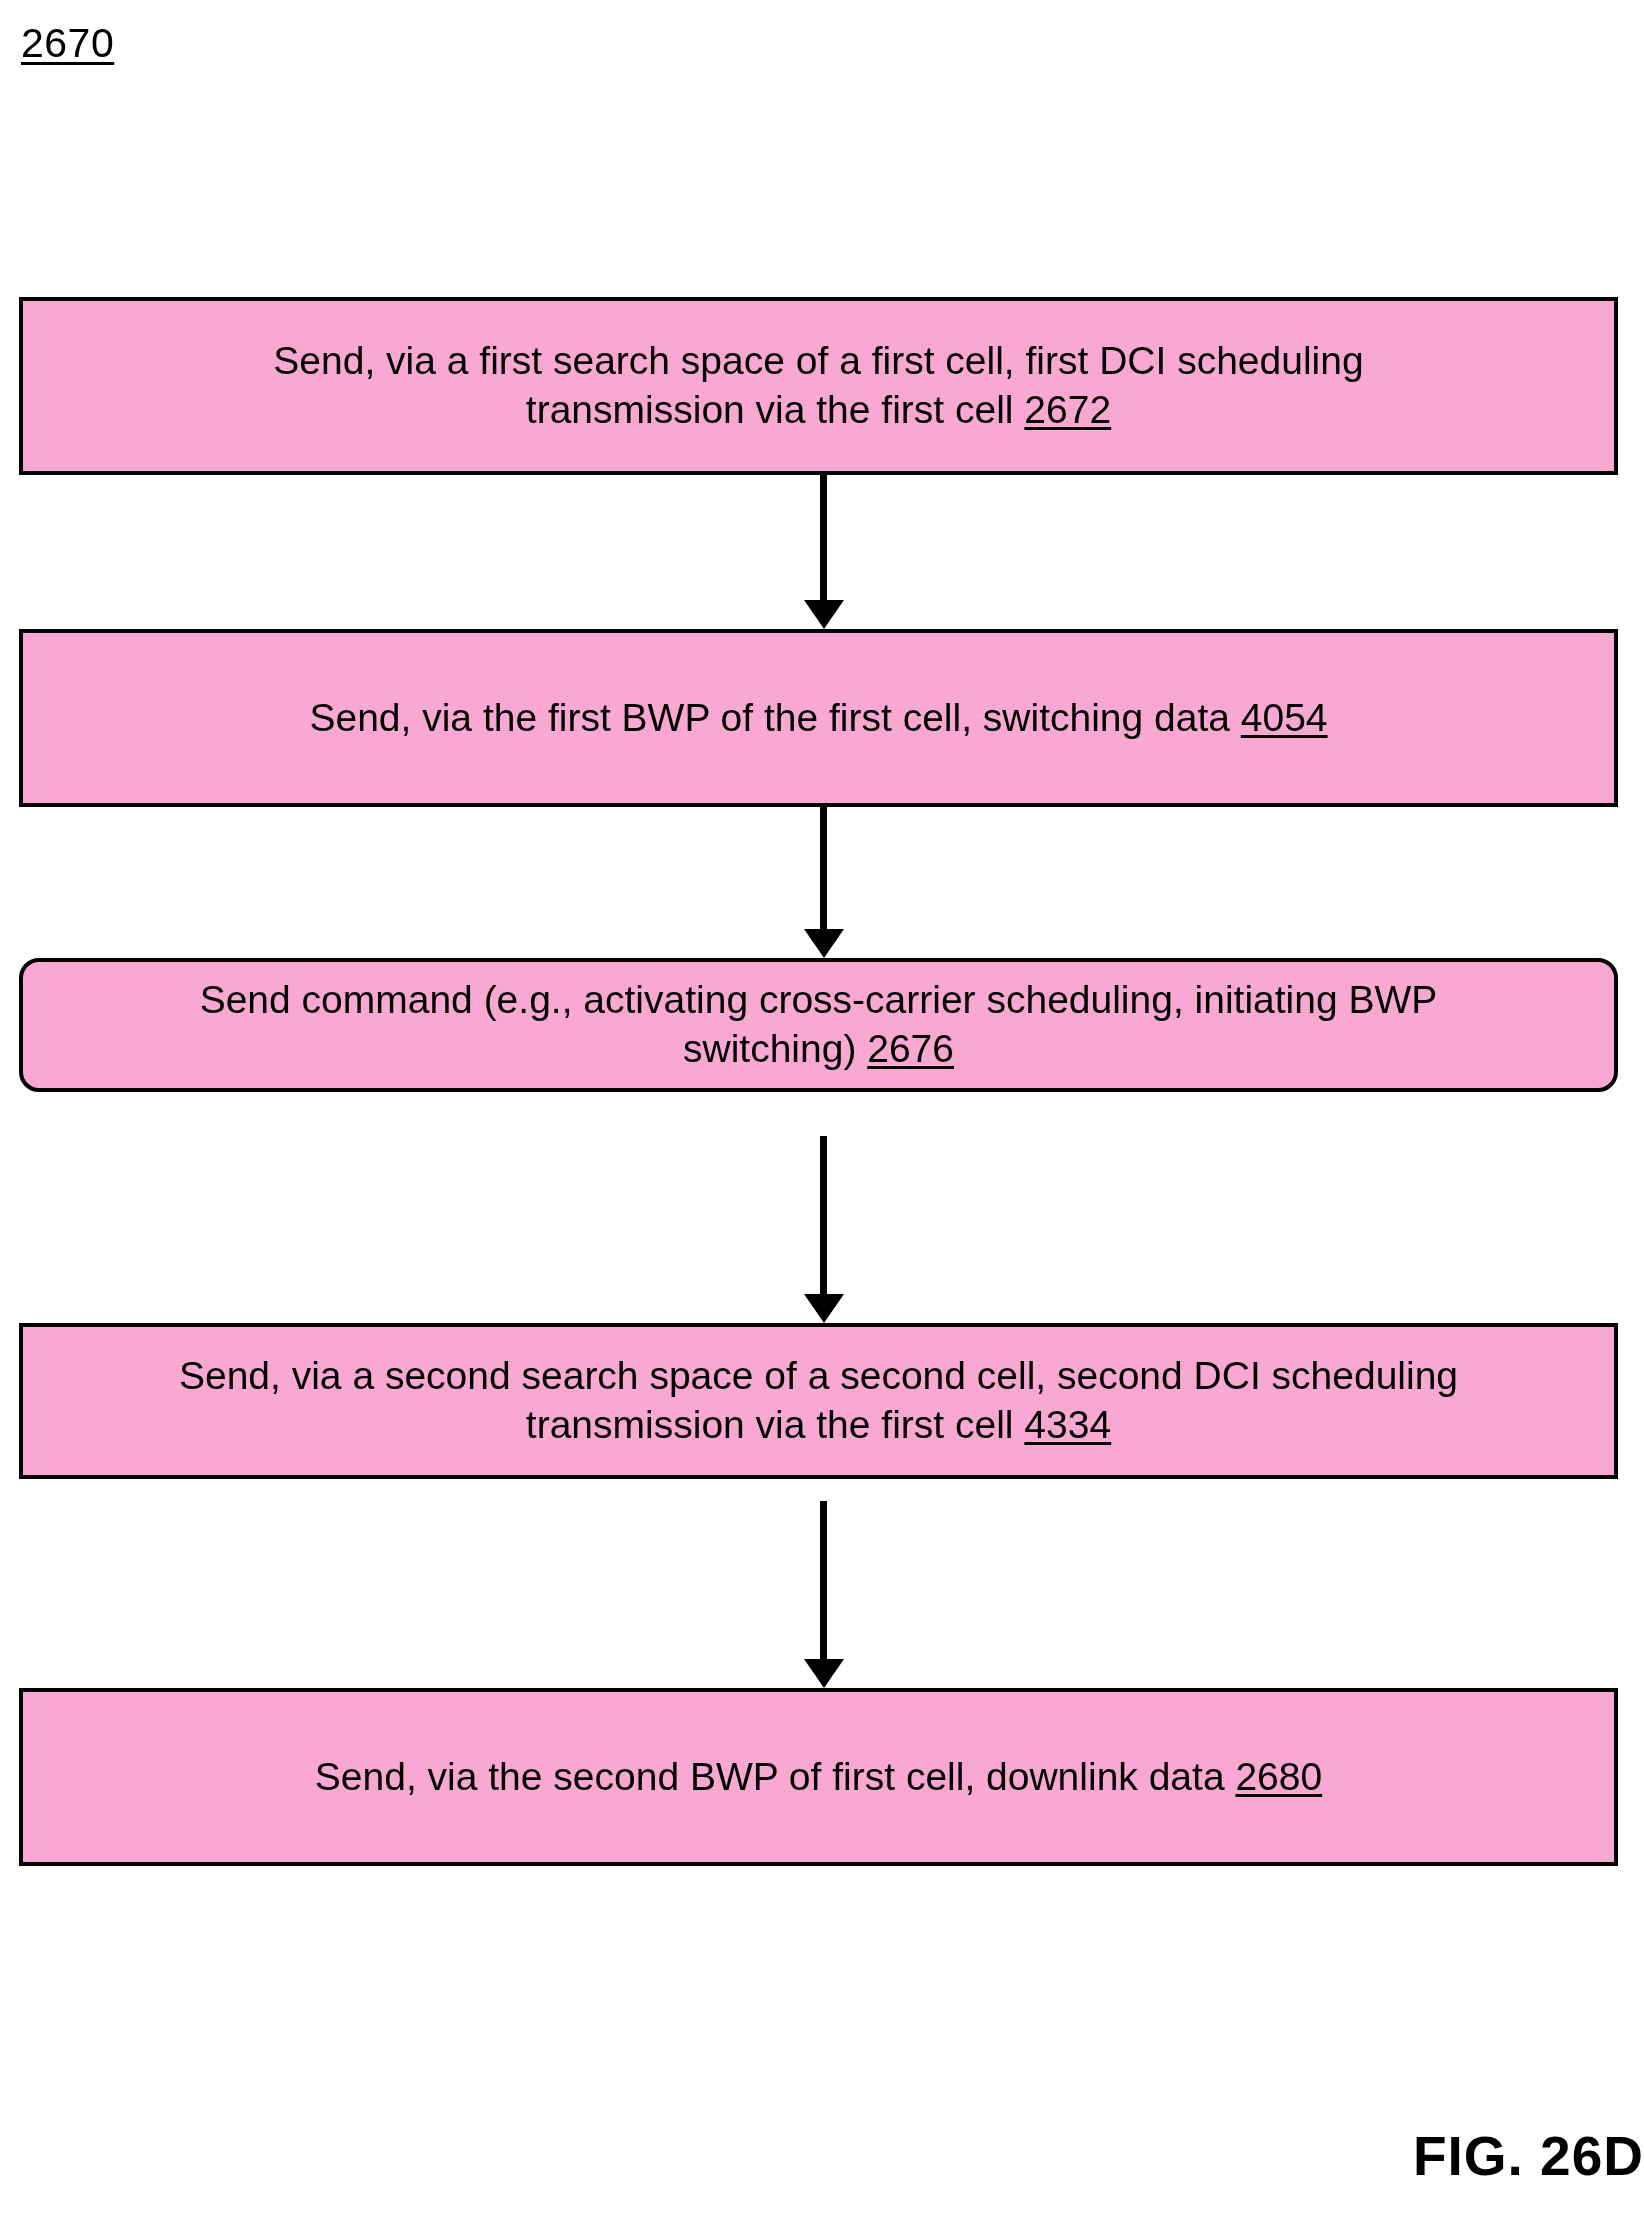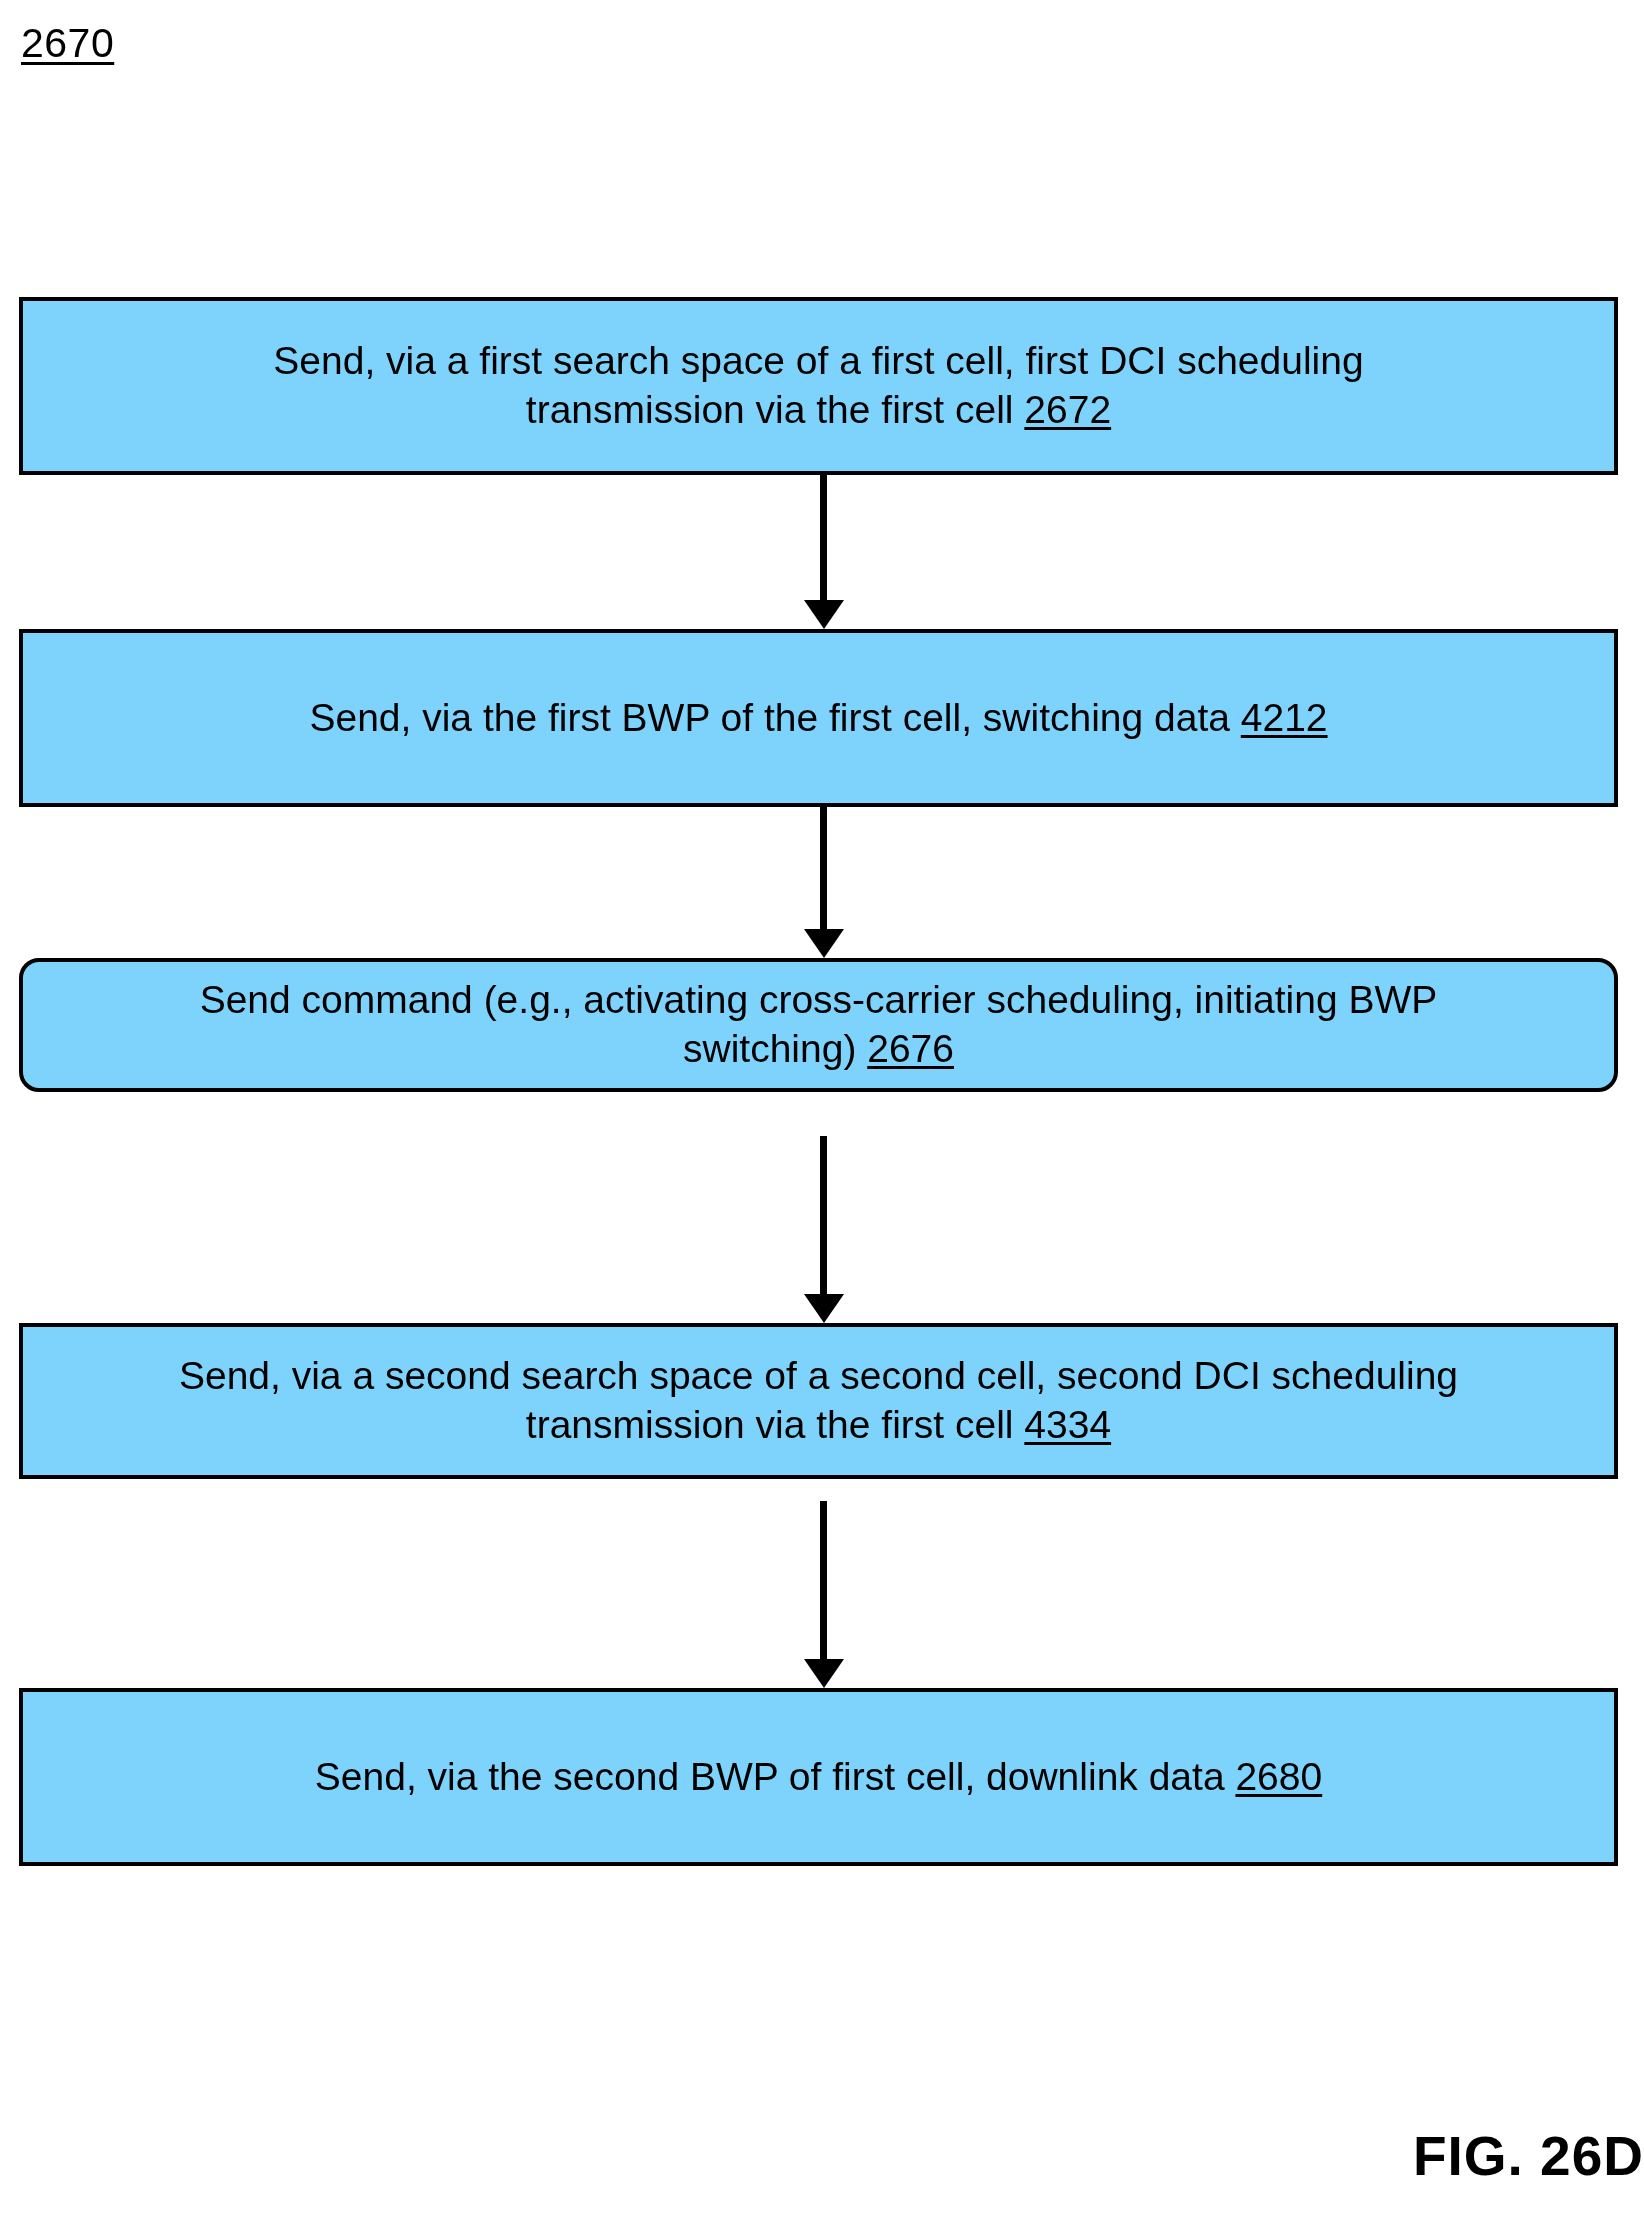--- a/index.html
+++ b/index.html
@@ -36,21 +36,21 @@
     margin-top: 17px;
   }
 
   
   .flow-box {
     position: absolute;
     left: 19px;
     width: 1599px;
     box-sizing: border-box;
     border: 4.8px solid #000000;
-    background: #7dd3fc;
+    background: #f9a8d4;
     display: flex;
     align-items: center;
     padding: 0 19px;
   }
   .flow-box .box-text {
     font-size: 39px;
     line-height: 1.25;
     text-align: center;
     width: 100%;
     white-space: pre-line;
@@ -120,21 +120,21 @@
     <div class="box-text"><span>Send, via a first search space of a first cell, first DCI scheduling
 transmission via the first cell </span><span class="ref-num">2672</span></div>
   </div>
 
   <div class="connector" id="conn-1">
     <div class="shaft"></div>
     <div class="head"></div>
   </div>
 
   <div class="flow-box" id="box-2">
-    <div class="box-text"><span>Send, via the first BWP of the first cell, switching data </span><span class="ref-num">4212</span></div>
+    <div class="box-text"><span>Send, via the first BWP of the first cell, switching data </span><span class="ref-num">4054</span></div>
   </div>
 
   <div class="connector" id="conn-2">
     <div class="shaft"></div>
     <div class="head"></div>
   </div>
 
   <div class="flow-box" id="box-3">
     <div class="box-text"><span>Send command (e.g., activating cross-carrier scheduling, initiating BWP
 switching) </span><span class="ref-num">2676</span></div>

